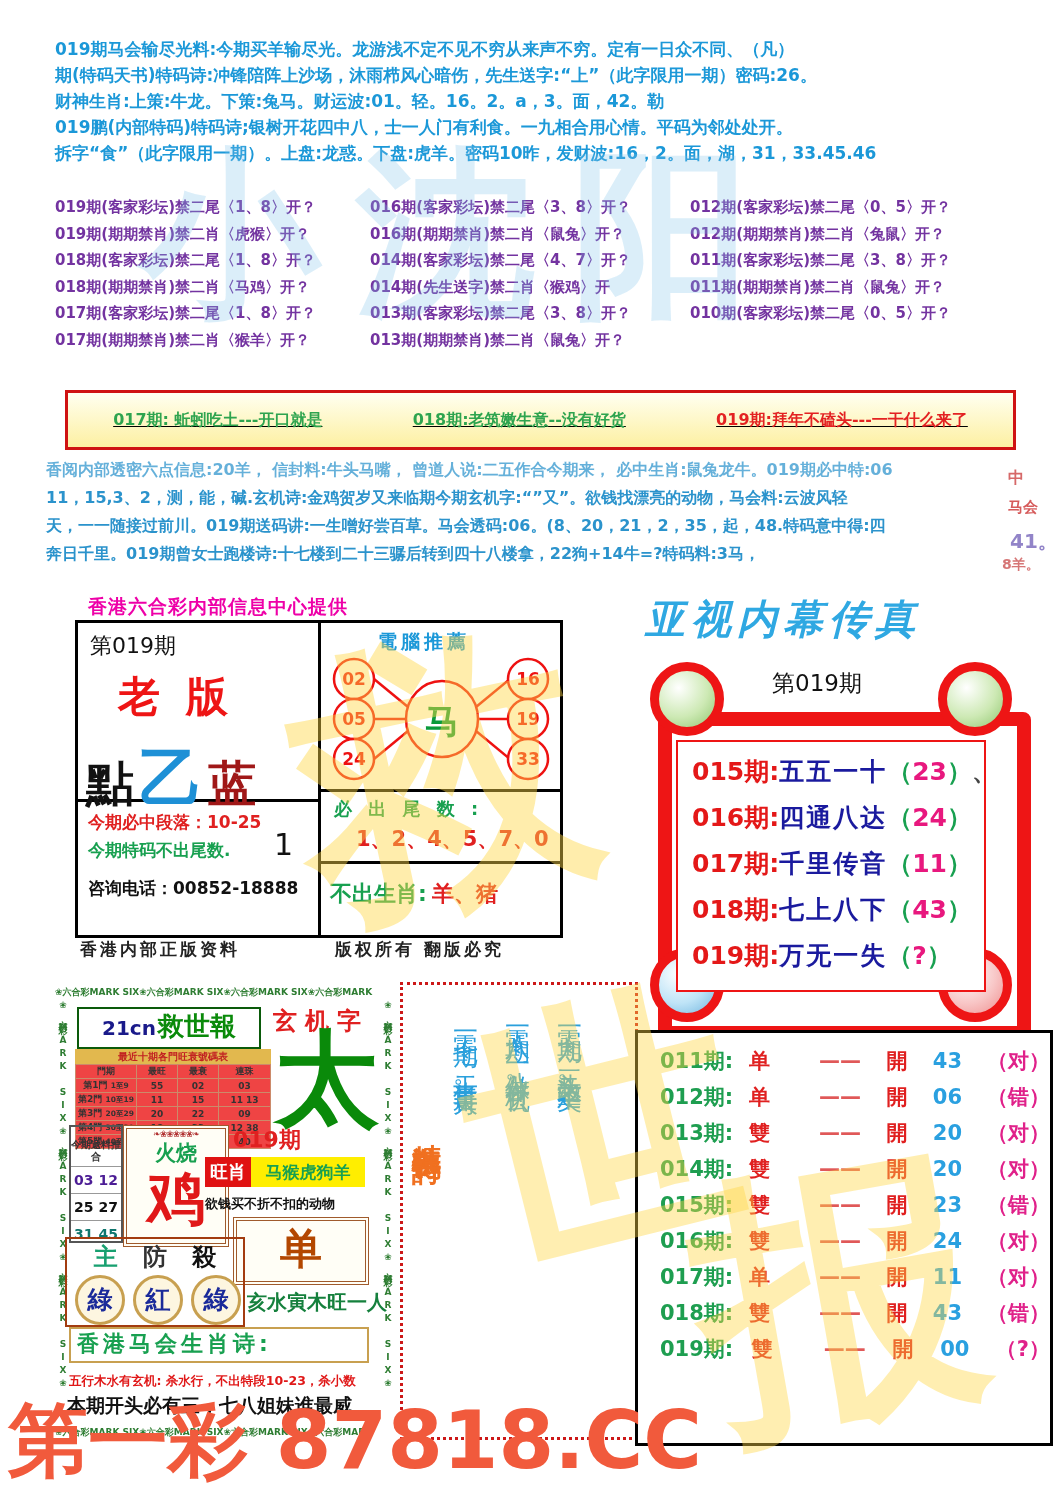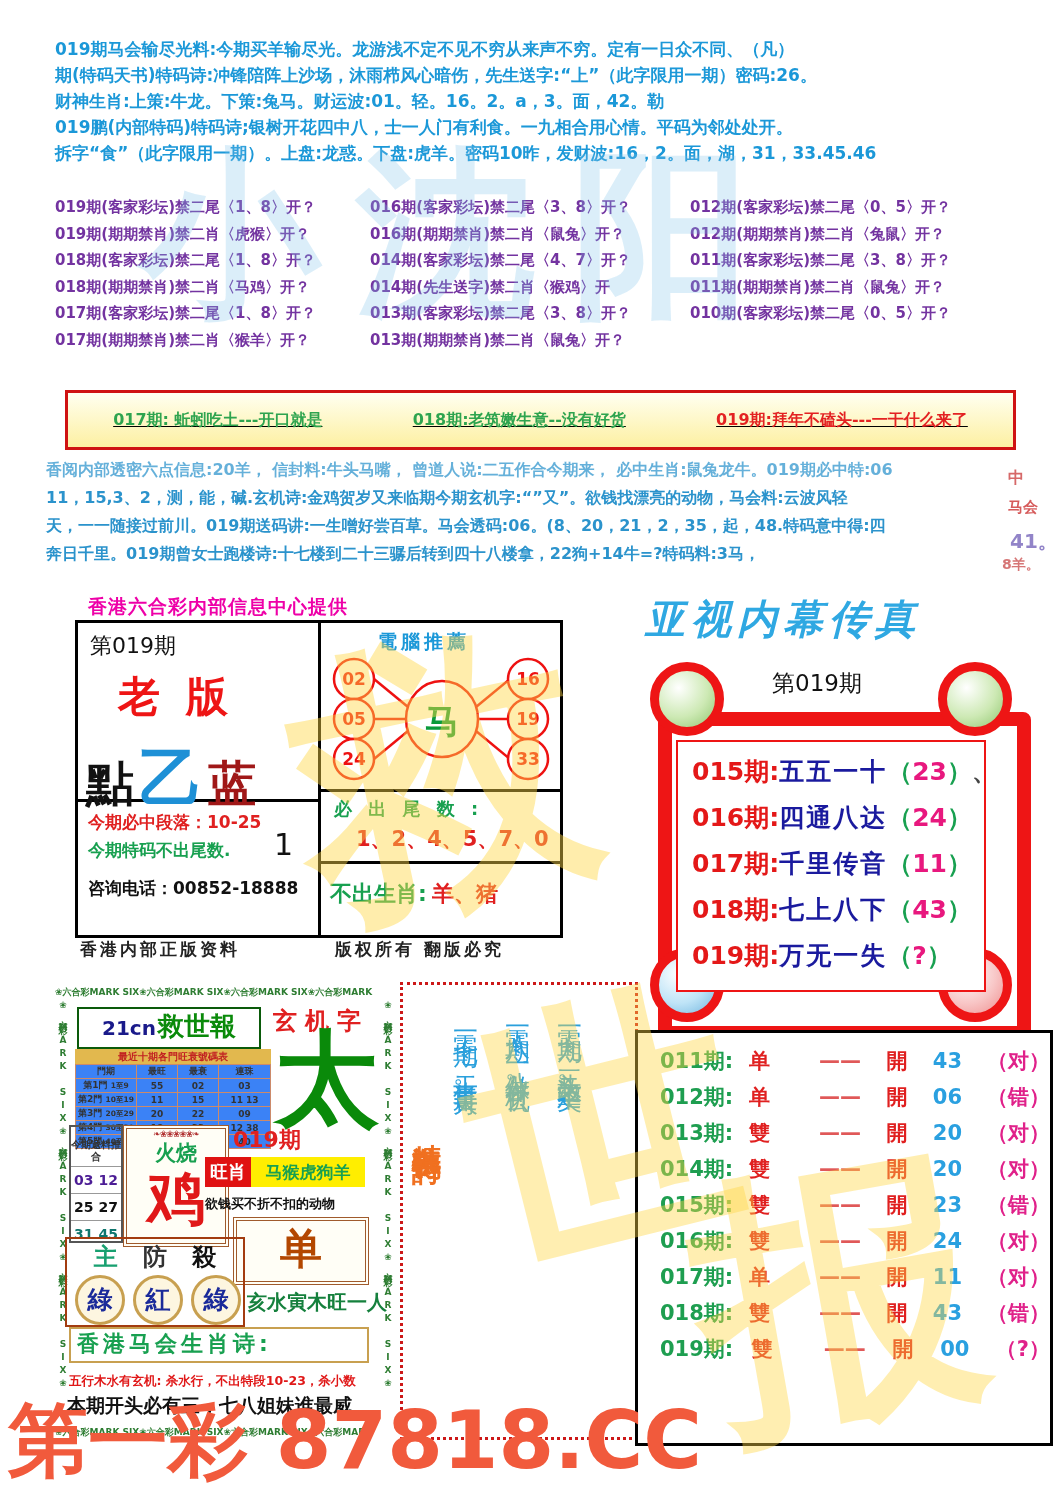--- a/index.html
+++ b/index.html
@@ -22,21 +22,21 @@
   .pigrow .c2{width:46px;color:#e02020;}
   .pigrow .c3{width:96px;color:#e05858;text-align:center;}
   .pigrow .c4{width:48px;color:#e02020;}
   .pigrow .c5{width:56px;color:#2aa0e0;}
   .pigrow .c6{color:#e0218a;}
   .rrow{display:flex;align-items:center;height:46px;font-size:25px;font-weight:bold;white-space:nowrap;}
   .rrow .lab{color:#e41818;} .rrow .phr{color:#1a1a9e;letter-spacing:2px;}
   .rrow .par{color:#18a050;} .rrow .num{color:#e8187e;} .rrow .tail{color:#444;}
   .ball{border-radius:50%;border:9px solid #ee1515;width:56px;height:56px;}
   .strip{font-size:9px;color:#2e7d32;overflow:hidden;line-height:15px;font-weight:bold;}
-  .gtable{border-collapse:collapse;width:196px;background:#3b82f6;}
+  .gtable{border-collapse:collapse;width:196px;background:#ef4444;}
   .gtable td,.gtable th{border:1px solid #cc8a6a;font-size:9px;color:#333;text-align:center;
                         height:11px;padding:0;font-weight:bold;}
   .circ{width:44px;height:44px;border-radius:50%;border:3px solid #c8a050;background:#fdf6e0;
         color:#1a2a9a;font-size:25px;font-weight:bold;text-align:center;line-height:44px;}
   .ornate{border:4px double #a05a2c;background:#fffef6;text-align:center;}
   .wm{pointer-events:none;font-weight:bold;}
 </style>
 </head>
 <body>
 

